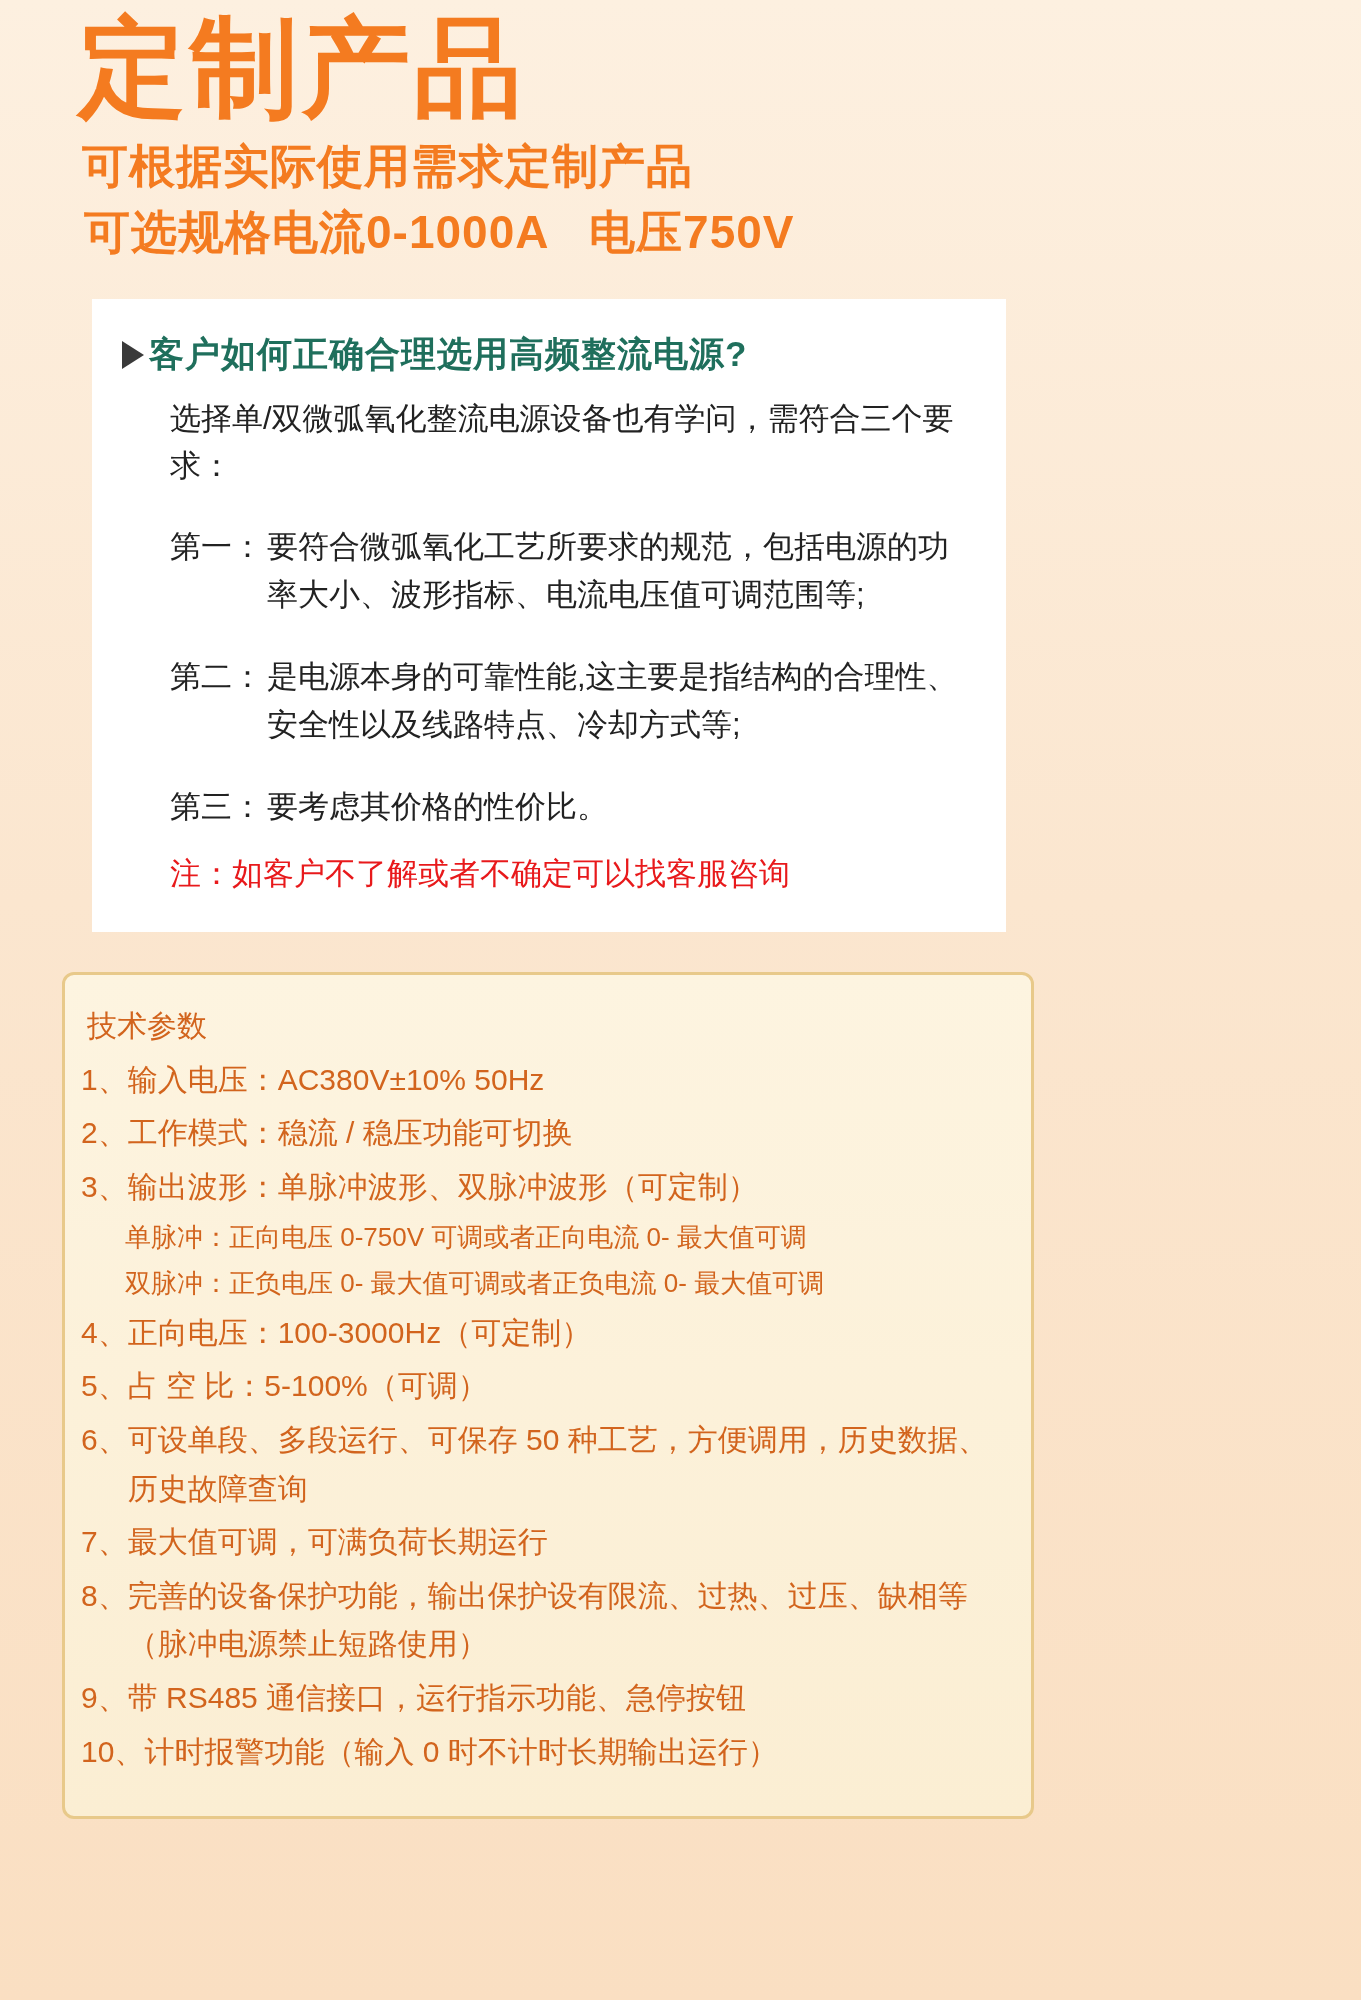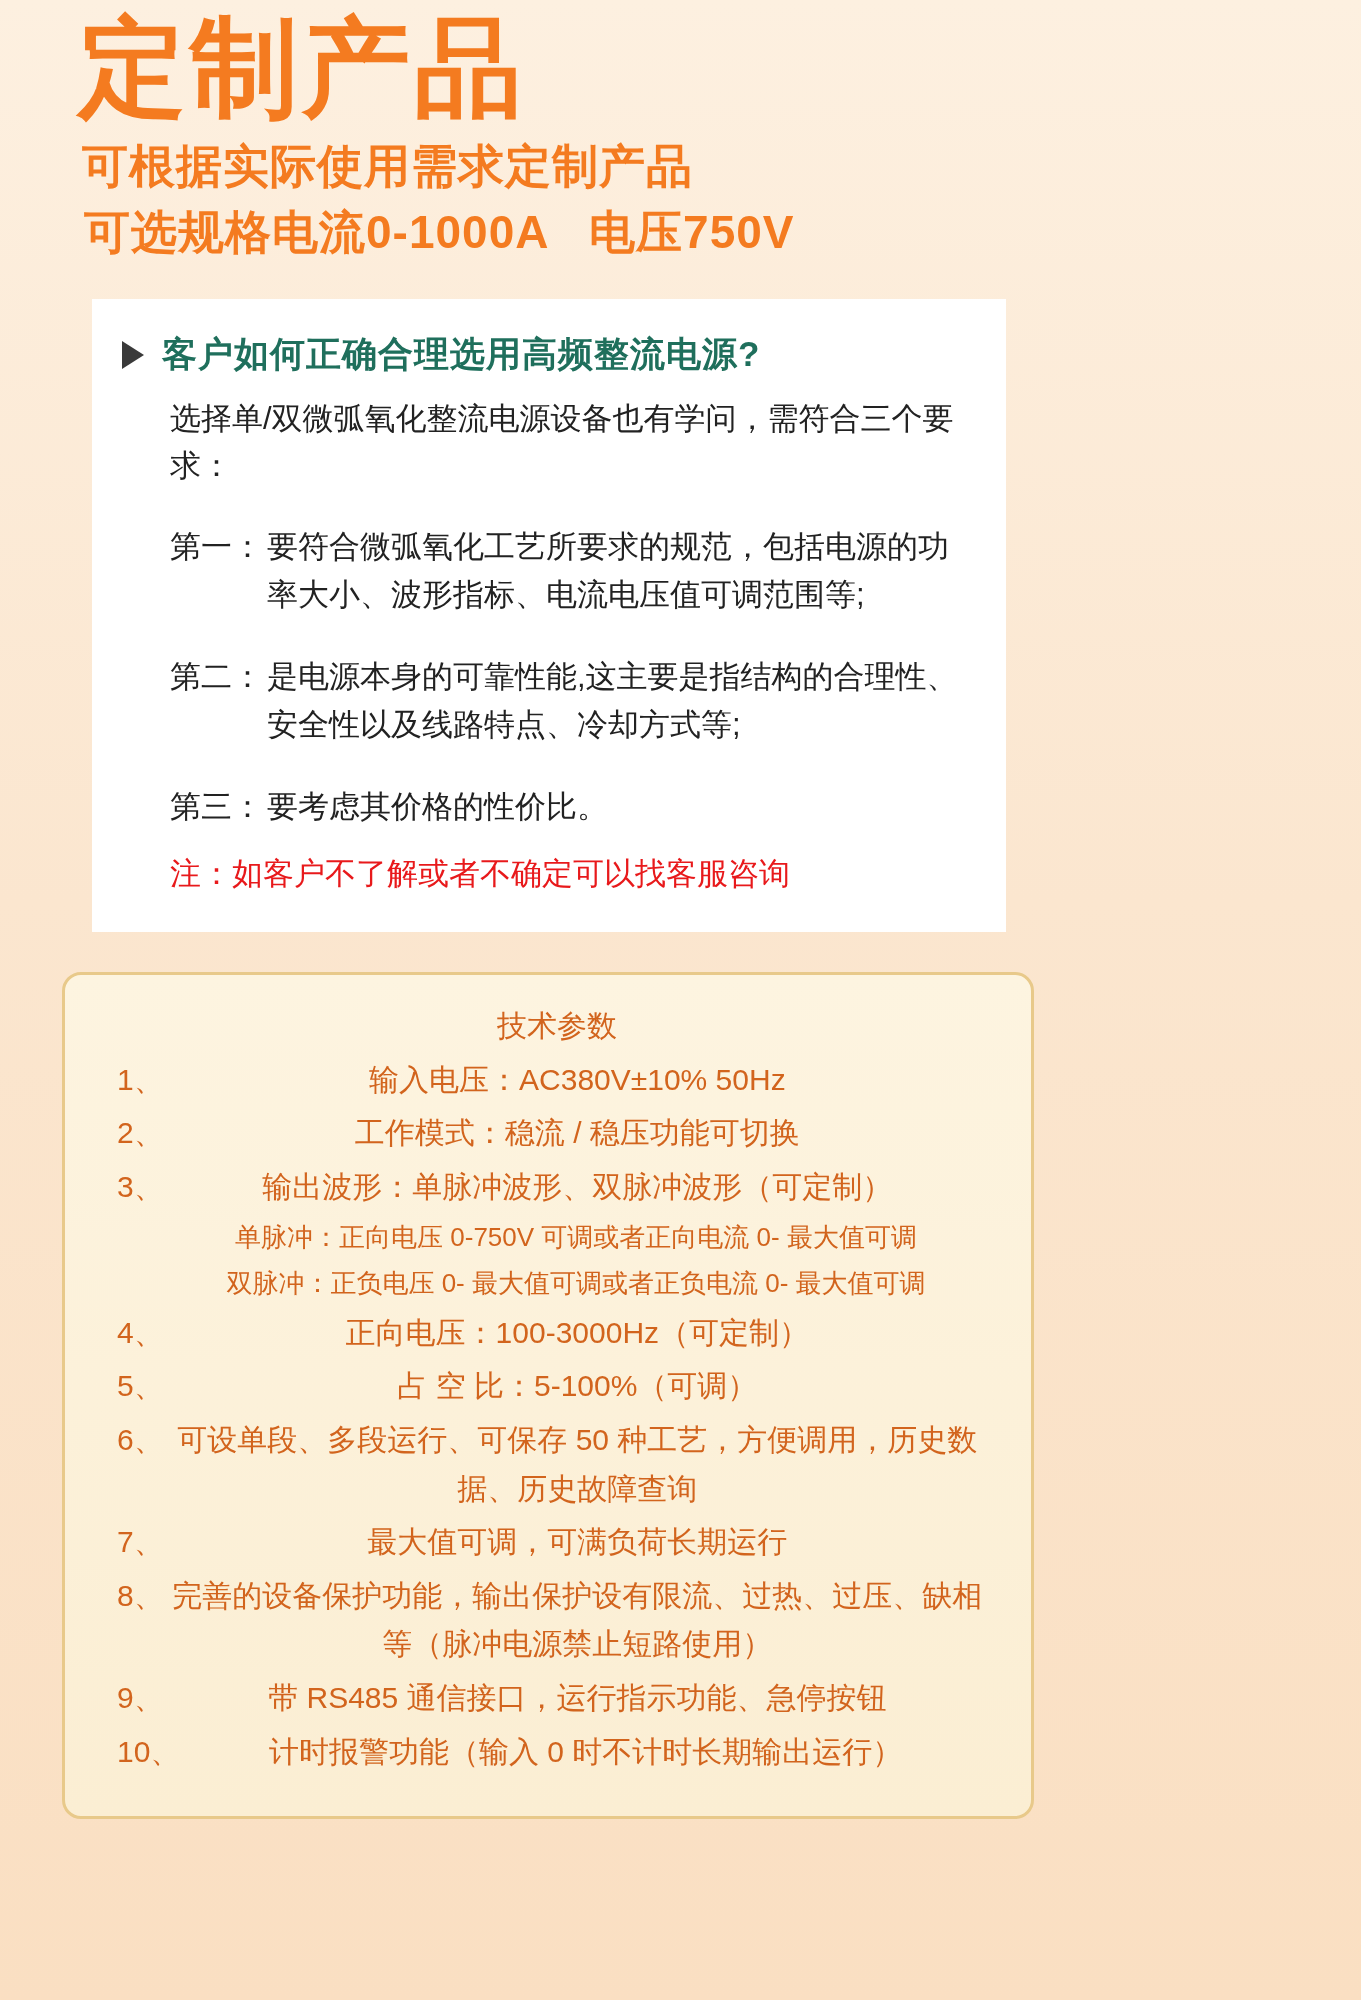--- a/index.html
+++ b/index.html
@@ -55,21 +55,21 @@
   
   .qcard {
     margin: 36px 90px 0 92px;
     background: #ffffff;
     padding: 30px 34px 34px 30px;
     box-sizing: border-box;
   }
   .q-title-row {
     display: flex;
     align-items: flex-start;
-    gap: 18px;
+    gap: 5px;
   }
   .tri-icon {
     flex: 0 0 auto;
     width: 0;
     height: 0;
     border-left: 22px solid #3a3a3a;
     border-top: 14px solid transparent;
     border-bottom: 14px solid transparent;
     margin-top: 12px;
   }
@@ -107,25 +107,24 @@
     line-height: 1.5;
     color: #e8191b;
     font-weight: 500;
   }
 
   
   .speccard {
     margin: 40px 62px 0 62px;
     background: linear-gradient(180deg, #fdf4e0 0%, #fbeed3 100%);
     border: 3px solid #e8c98a;
-    border-radius: 19px;
-    padding: 28px 40px 40px 52px;
+    border-radius: 12px;
+    padding: 28px 40px 40px 16px;
     box-sizing: border-box;
     color: #d2641d;
-    text-align: center;
   }
   .spec-title {
     font-size: 30px;
     line-height: 1.5;
     color: #d2641d;
     margin: 0 0 8px 6px;
   }
   .spec-row {
     display: flex;
     font-size: 30px;

